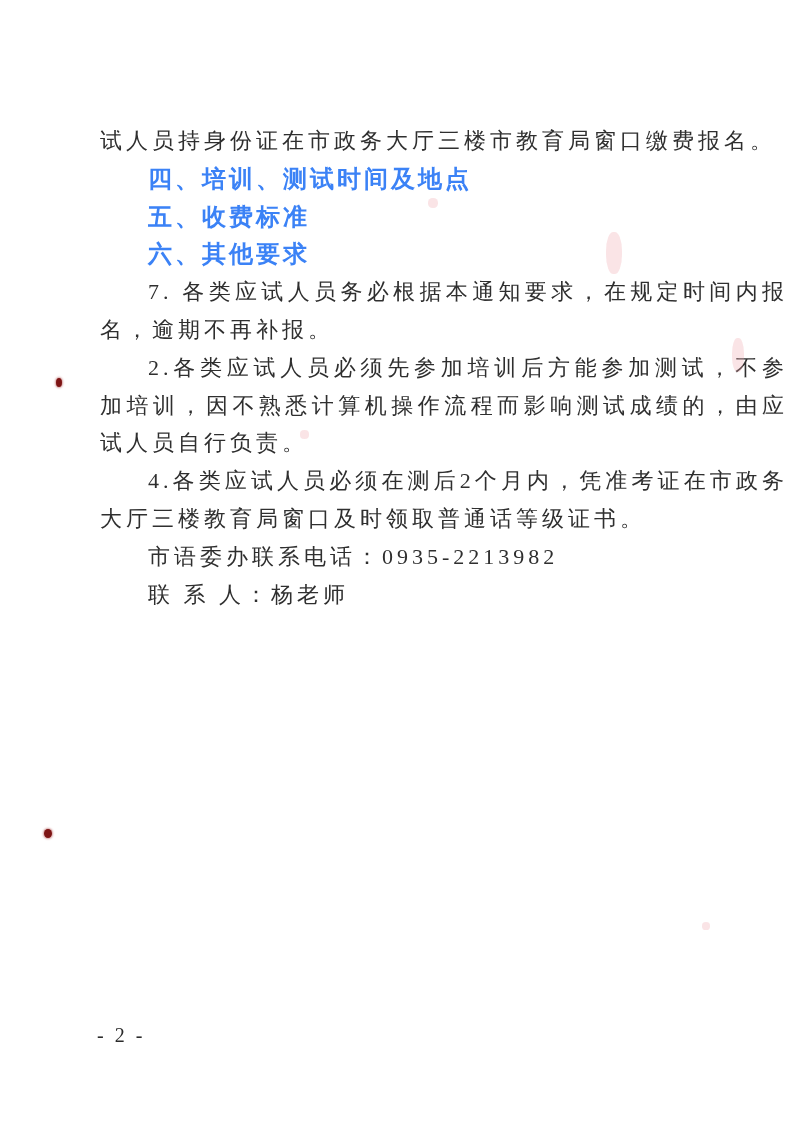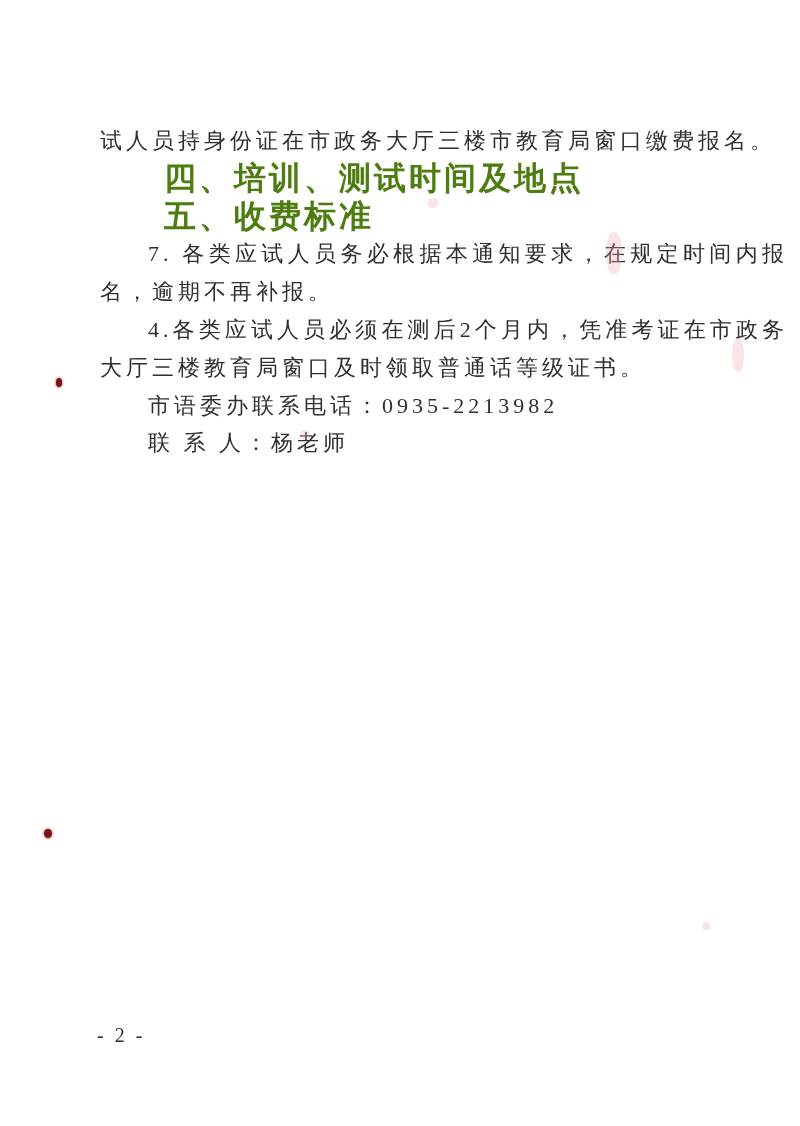--- a/index.html
+++ b/index.html
@@ -27,23 +27,23 @@
     text-indent: 2.18em;
     letter-spacing: 4px;
     text-align: justify;
     text-align-last: left;
   }
   .doc p.cont { text-indent: 0; }
   .doc h2 {
     margin: 0;
     font-family: "Liberation Sans", "DejaVu Sans", sans-serif;
     font-weight: bold;
-    font-size: 32px;
+    font-size: 24px;
     line-height: 37.8px;
-    color: #4d7c0f;
+    color: #3b82f6;
     letter-spacing: 3px;
     text-indent: 2em;
   }
   .pagenum {
     position: absolute;
     left: 97px;
     top: 1023px;
     font-size: 20px;
     line-height: 24px;
     letter-spacing: 3px;
@@ -74,21 +74,23 @@
 
 <div class="page">
 
   <div class="doc">
     <p class="cont">试人员持身份证在市政务大厅三楼市教育局窗口缴费报名。</p>
 
     <h2>四、培训、测试时间及地点</h2>
 
     <h2>五、收费标准</h2>
 
+    <h2>六、其他要求</h2>
     <p>7. 各类应试人员务必根据本通知要求，在规定时间内报名，逾期不再补报。</p>
+    <p>2.各类应试人员必须先参加培训后方能参加测试，不参加培训，因不熟悉计算机操作流程而影响测试成绩的，由应试人员自行负责。</p>
     <p>4.各类应试人员必须在测后2个月内，凭准考证在市政务大厅三楼教育局窗口及时领取普通话等级证书。</p>
 
     <p class="contact">市语委办联系电话：0935-2213982</p>
     <p class="contact">联 系 人：杨老师</p>
   </div>
 
   <div class="pagenum">- 2 -</div>
 
   <span class="dot d1"></span>
   <span class="dot d2"></span>

